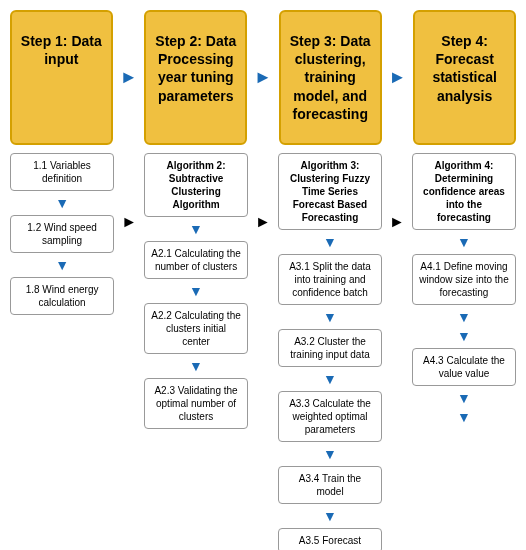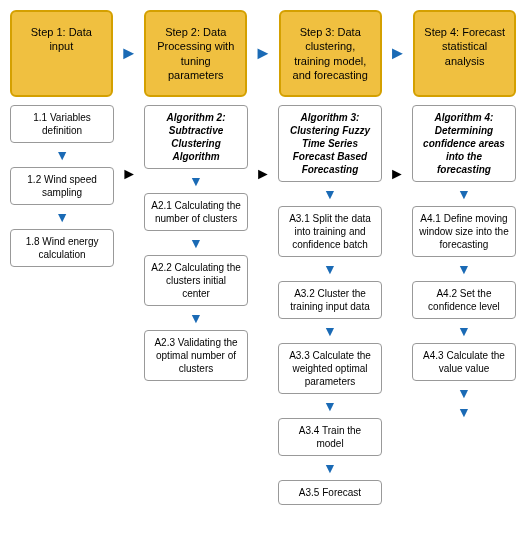--- a/index.html
+++ b/index.html
@@ -19,23 +19,23 @@
     .steps-row {
       display: flex;
       flex-direction: row;
       gap: 6px;
       align-items: stretch;
     }
     .step-header {
       background: #f0c040;
       border: 2px solid #d4a000;
       border-radius: 6px;
-      padding: 13px 8px;
-      font-size: 11px;
-      font-weight: normal;
+      padding: 20px 8px;
+      font-size: 14px;
+      font-weight: bold;
       text-align: center;
       flex: 1;
       line-height: 1.3;
     }
     
     .arrow-right {
       display: flex;
       align-items: center;
       font-size: 18px;
       color: #1a6ab5;
@@ -59,21 +59,20 @@
       border: 1.5px solid #999;
       border-radius: 4px;
       background: #fff;
       padding: 5px 6px;
       font-size: 10px;
       text-align: center;
       line-height: 1.3;
     }
     .box.bold-label {
       font-weight: bold;
-      font-style: italic;
     }
     .arrow-down {
       text-align: center;
       font-size: 14px;
       color: #1a6ab5;
       line-height: 1;
     }
     .col-arrow {
       display: flex;
       justify-content: center;
@@ -86,21 +85,21 @@
 <body>
 
 <div class="flowchart">
 
   <div class="steps-row">
     <div class="step-header">
       <span>Step 1: Data input</span>
     </div>
     <div class="arrow-right">►</div>
     <div class="step-header">
-      <span>Step 2: Data Processing with tuning parameters</span>
+      <span>Step 2: Data Processing year tuning parameters</span>
     </div>
     <div class="arrow-right">►</div>
     <div class="step-header">
       <span>Step 3: Data clustering, training model, and forecasting</span>
     </div>
     <div class="arrow-right">►</div>
     <div class="step-header">
       <span>Step 4: Forecast statistical analysis</span>
     </div>
   </div>
@@ -143,21 +142,20 @@
         <div class="box">A3.5 Forecast</div>
       </div>
 
     <div class="col-arrow">►</div>
 
     <div class="column" id="col4">
         <div class="box bold-label">Algorithm 4: Determining confidence areas into the forecasting</div>
         <div class="arrow-down">▼</div>
         <div class="box">A4.1 Define moving window size into the forecasting</div>
         <div class="arrow-down">▼</div>
-        <div class="box">A4.2 Set the confidence level</div>
         <div class="arrow-down">▼</div>
         <div class="box">A4.3 Calculate the value value</div>
         <div class="arrow-down">▼</div>
         <div class="arrow-down">▼</div>
       </div>
 
   </div>
 </div>
 
 </body></html>

